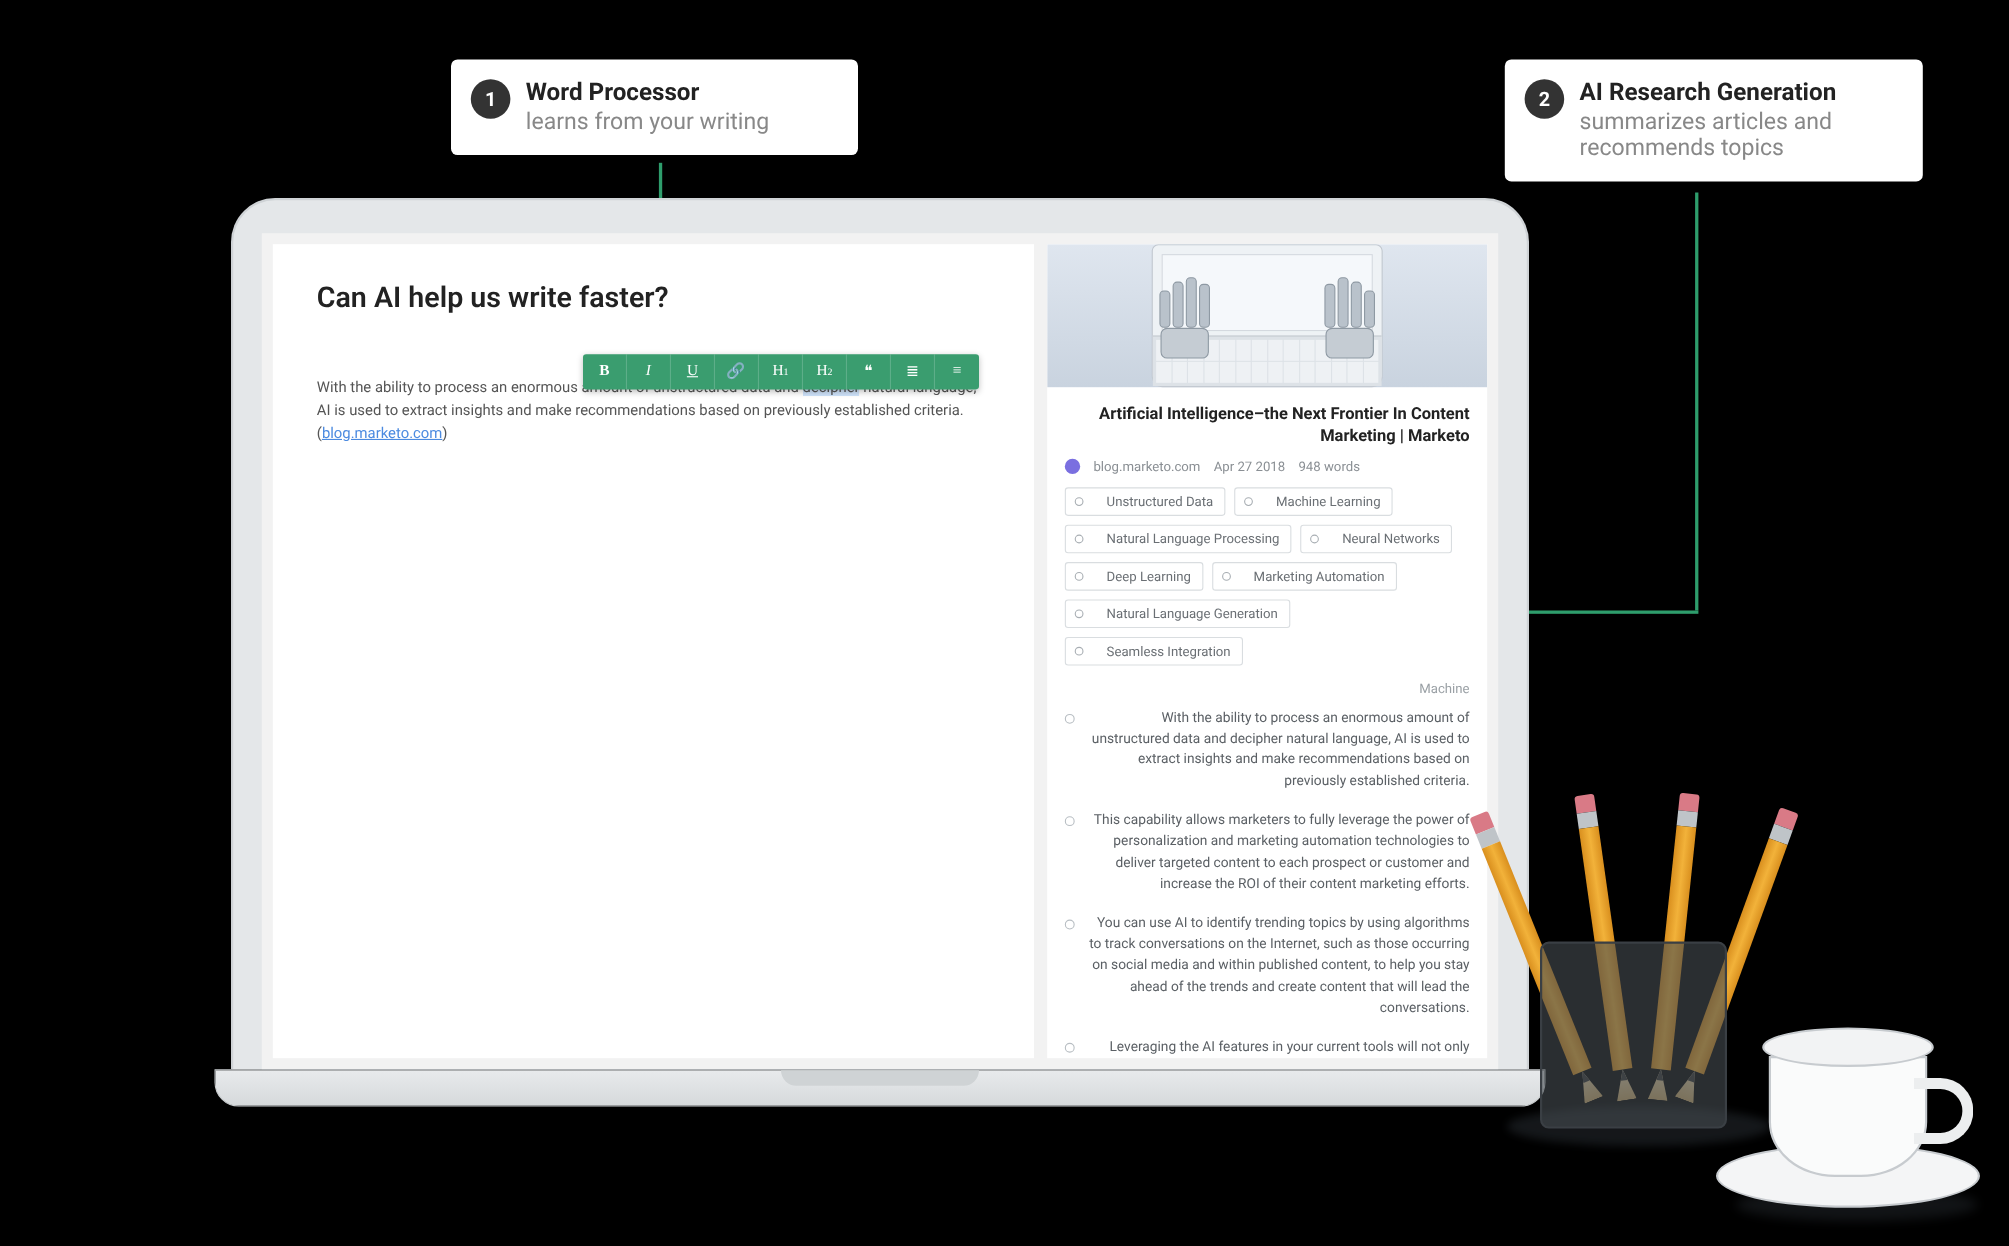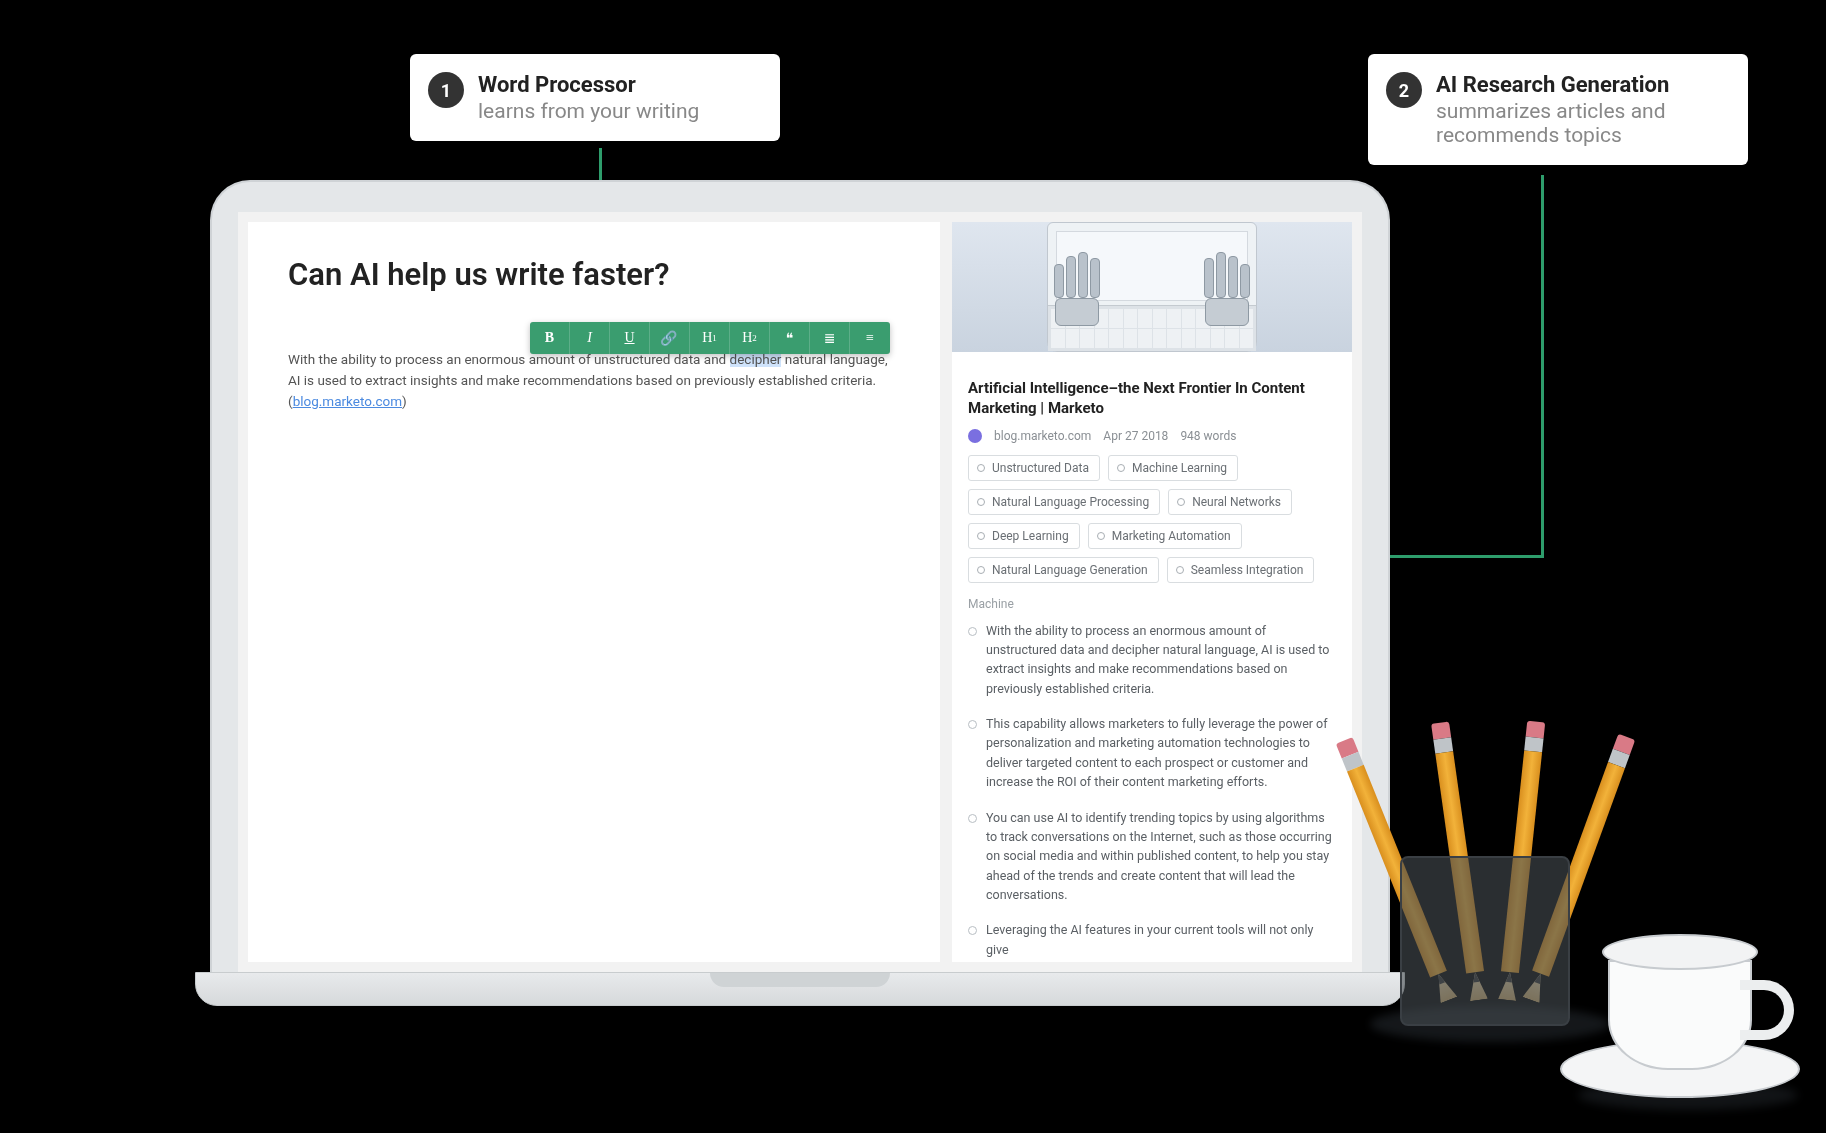--- a/index.html
+++ b/index.html
@@ -99,21 +99,21 @@
   }
 
   
   .editor-panel {
     flex: 1;
     background: #fff;
     padding: 34px 40px;
     position: relative;
   }
   .doc-title {
-    font-size: 31px; font-weight: 600; color: #222; margin-bottom: 18px;
+    font-size: 26px; font-weight: 600; color: #222; margin-bottom: 18px;
   }
   .toolbar {
     position: absolute;
     top: 100px; left: 282px;
     display: flex;
     background: #3a9d6f;
     border-radius: 3px;
     overflow: hidden;
     box-shadow: 0 2px 6px rgba(0,0,0,0.25);
   }
@@ -165,28 +165,28 @@
   .robot-hand {
     position:absolute; bottom:10px; width:70px; height:90px;
     display:flex; flex-direction:column; align-items:center;
   }
   .robot-hand.left{ left:90px;}
   .robot-hand.right{ right:90px;}
   .robot-hand .finger{ width:10px; background:#b9c2cb; border:1px solid #8e99a3; border-radius:4px; margin:0 1px;}
   .robot-hand .fingers{ display:flex; align-items:flex-end;}
   .robot-hand .palm{ width:44px; height:28px; background:#c5ccd3; border:1px solid #8e99a3; border-radius:6px;}
 
-  .article-body { padding: 26px 16px 0 16px; font-size: 12.5px; color:#444; }
+  .article-body { padding: 14px 16px 0 16px; font-size: 12.5px; color:#444;text-align:right; }
   .article-title { font-size: 15px; font-weight: 700; color:#222; line-height:1.35; }
   .meta { display:flex; align-items:center; gap:12px; margin:10px 0 12px; color:#8a8f94; font-size:12px; }
   .meta .favicon{ width:14px; height:14px; border-radius:50%; background:#7a6fe0; display:inline-block;}
   .tags { display:flex; flex-wrap:wrap; gap:8px; margin-bottom:14px;}
   .tag {
     border:1px solid #d9dde0; border-radius:3px; padding:5px 10px 5px 8px;
-    font-size:12px; color:#6a6f74; display:flex; align-items:center; gap:7px;
+    font-size:12px; color:#6a6f74; display:flex; align-items:center; gap:21px;
     cursor:pointer;
   }
   .tag .circ{ width:8px; height:8px; border:1px solid #a8aeb3; border-radius:50%; }
   .section-label{ color:#9aa0a5; font-size:12px; margin:4px 0 10px; }
   .summary-list{ list-style:none; padding:0 0 10px 0;}
   .summary-list li{
     position:relative; padding-left:18px; margin-bottom:16px; font-size:12.5px; color:#5b6065; line-height:1.55;
   }
   .summary-list li::before{
     content:""; position:absolute; left:0; top:6px; width:7px; height:7px; border:1px solid #b8bec3; border-radius:50%;

